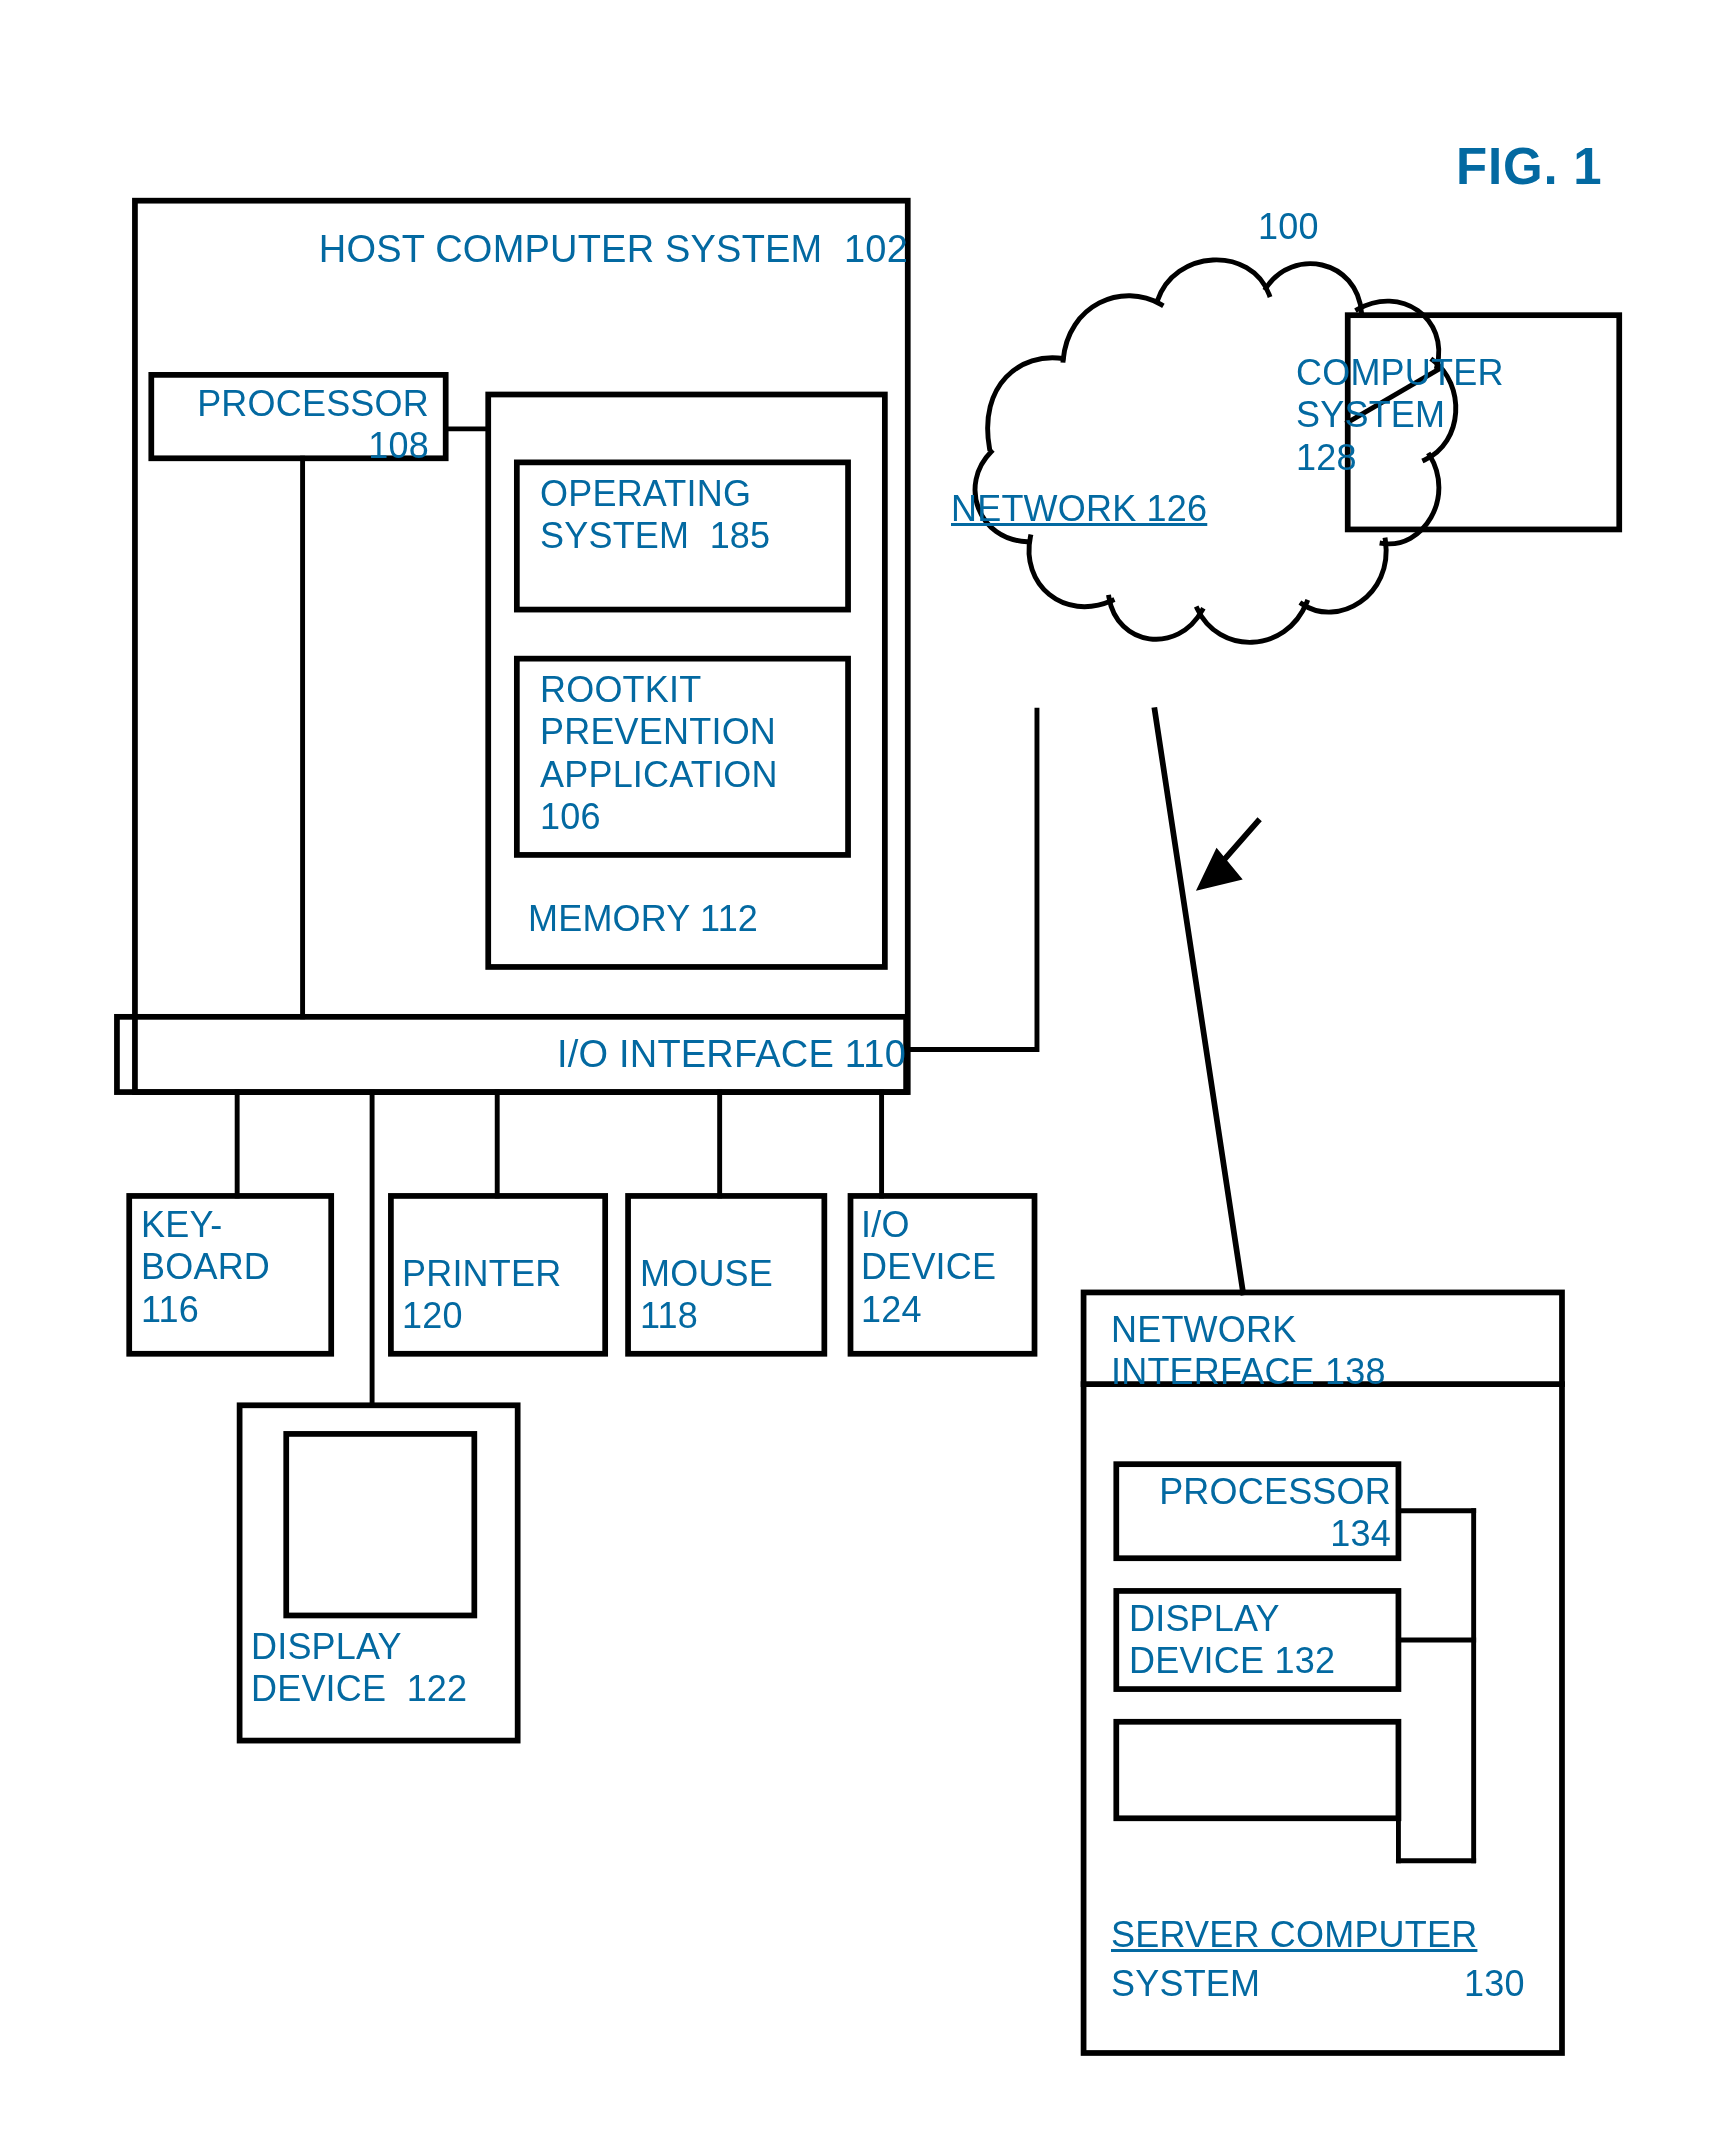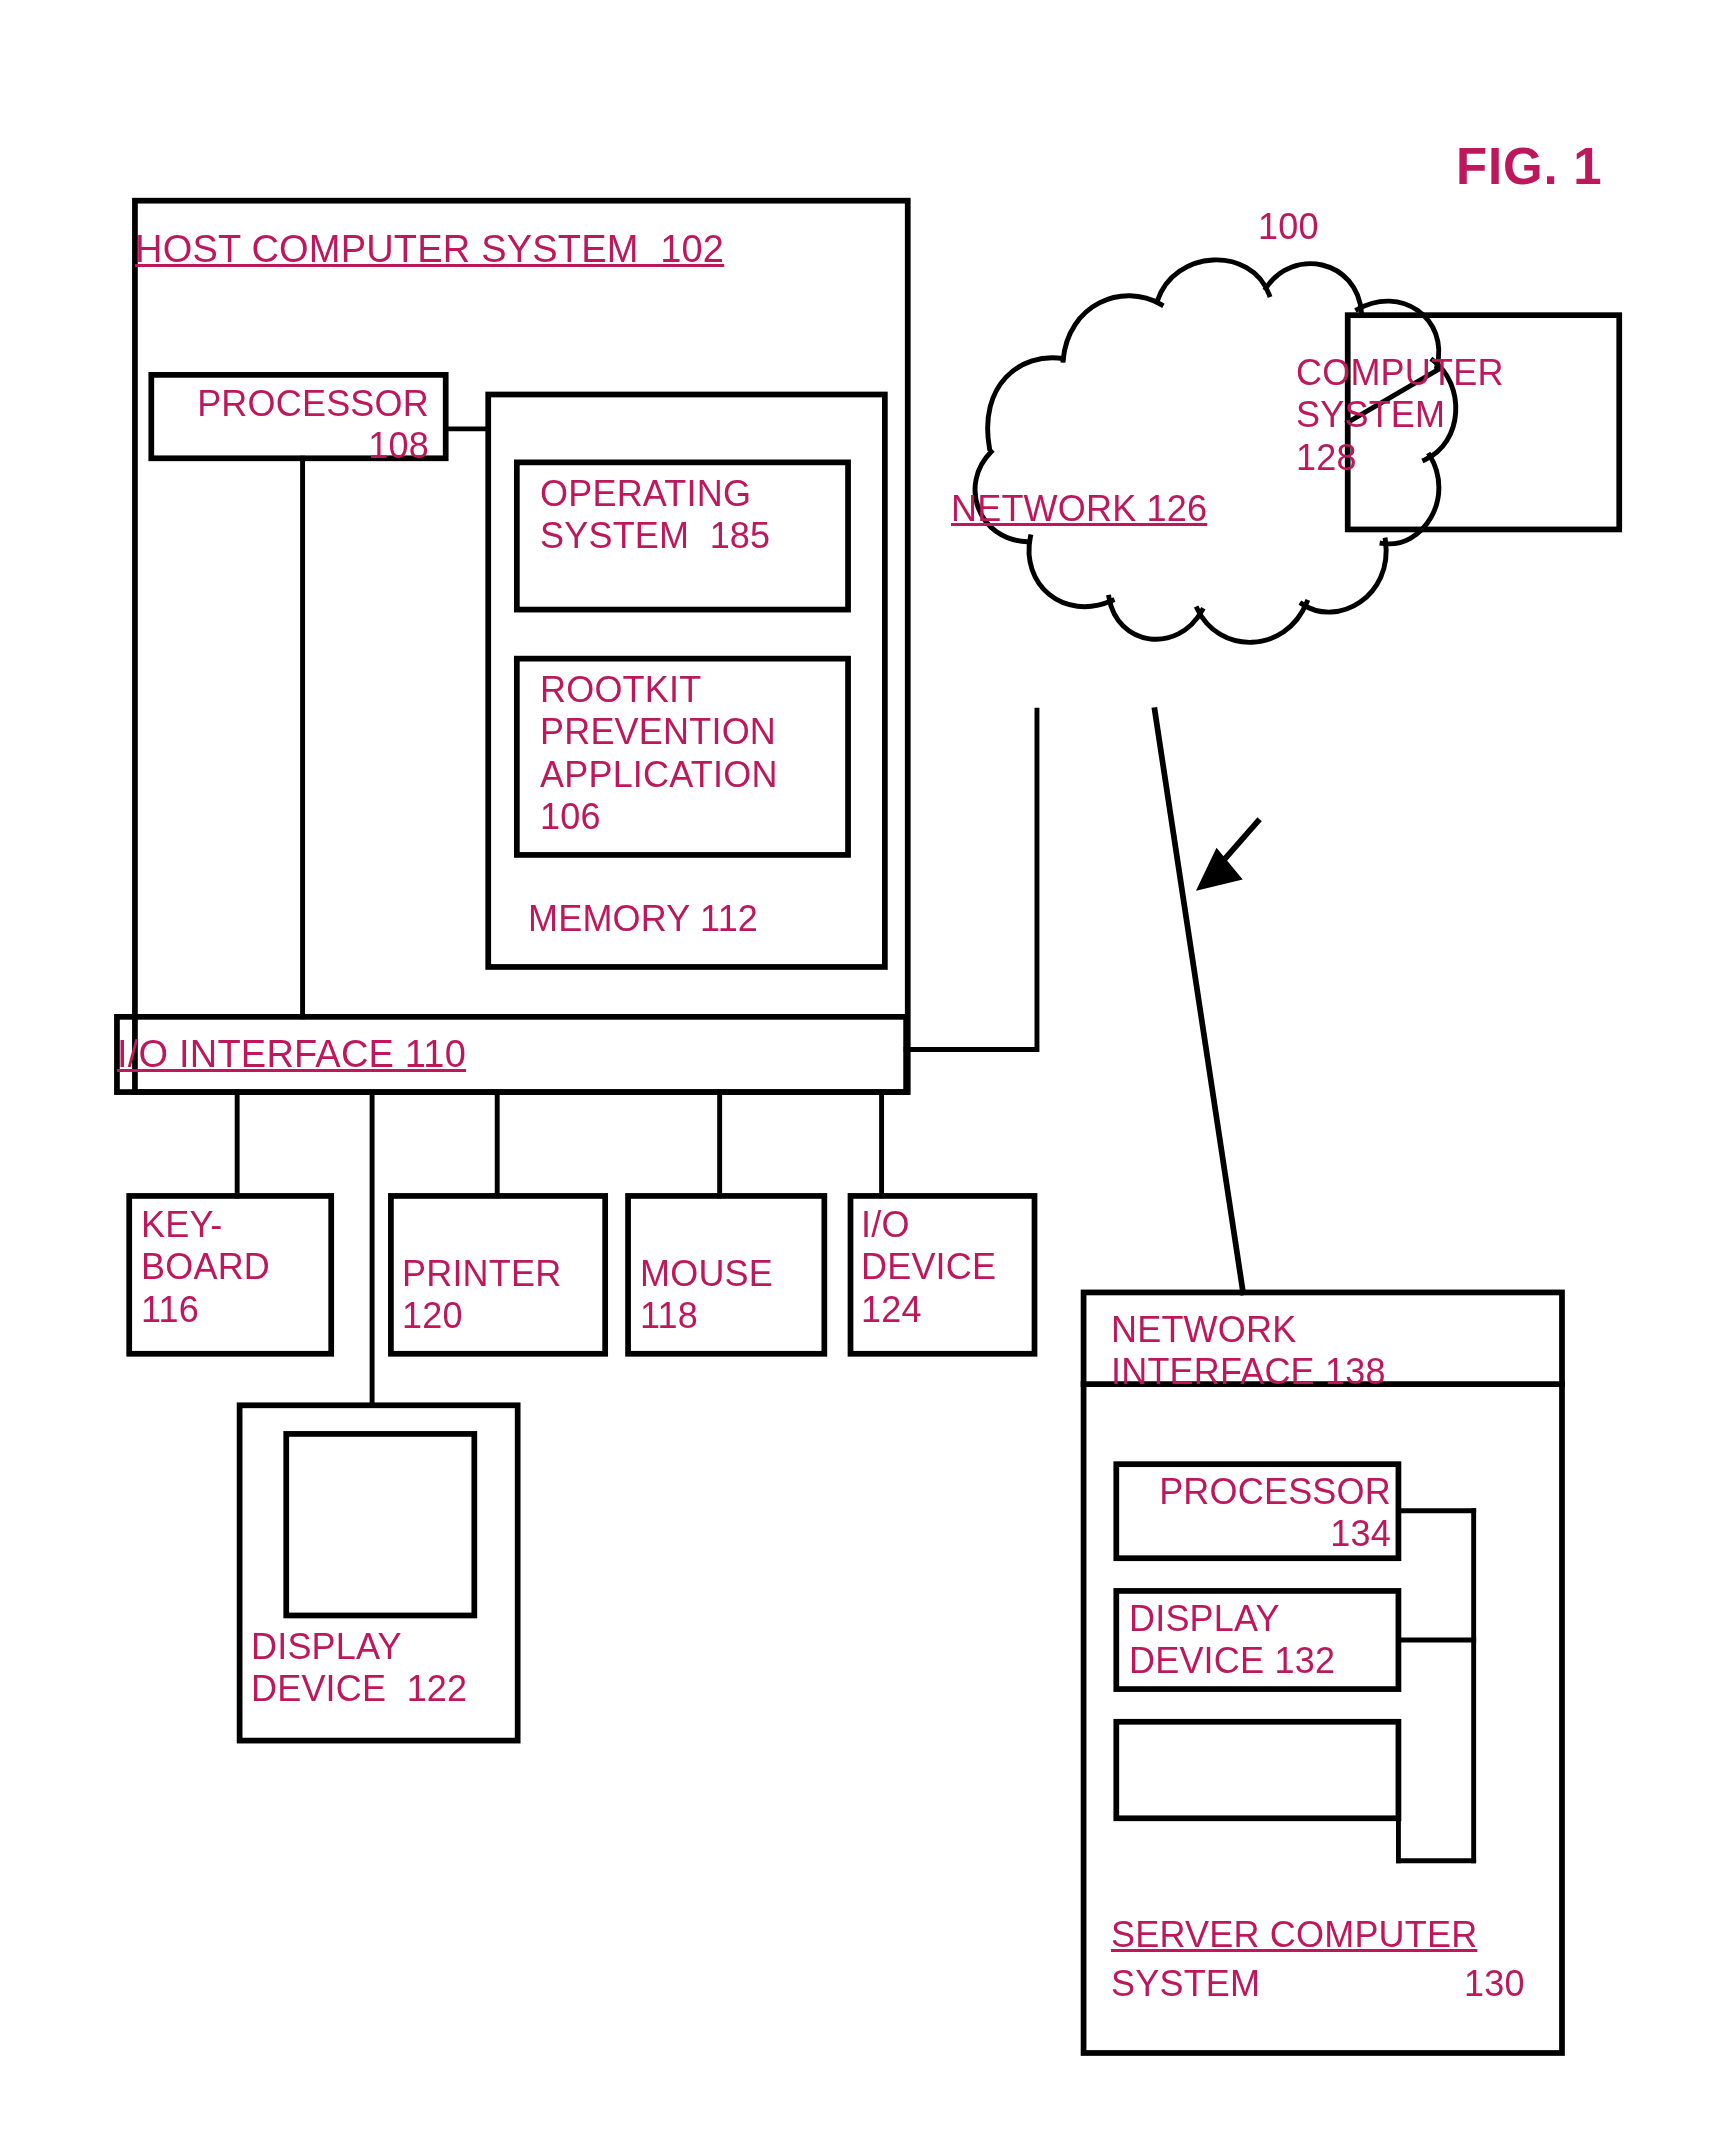--- a/index.html
+++ b/index.html
@@ -17,21 +17,21 @@
   }
   #figure-svg {
     position: absolute;
     left: 0;
     top: 0;
     width: 1728px;
     height: 2140px;
   }
   .lbl {
     position: absolute;
-    color: #be185d;
+    color: #0369a1;
     font-family: "Liberation Sans", sans-serif;
     font-weight: 400;
     line-height: 1.18;
     white-space: pre;
     letter-spacing: 0.2px;
   }
   .fig-title {
     font-size: 51px;
     font-weight: bold;
     letter-spacing: 0.8px;
@@ -39,22 +39,21 @@
   .ref-100 {
     font-size: 36px;
   }
   .box-label {
     font-size: 36px;
   }
   .box-label-lg {
     font-size: 38px;
   }
   .center {
-    text-align: left;
-    text-decoration: underline;
+    text-align: right;
   }
   .right {
     text-align: right;
   }
 </style>
 </head>
 <body>
 
 <div id="figure-root">
 

